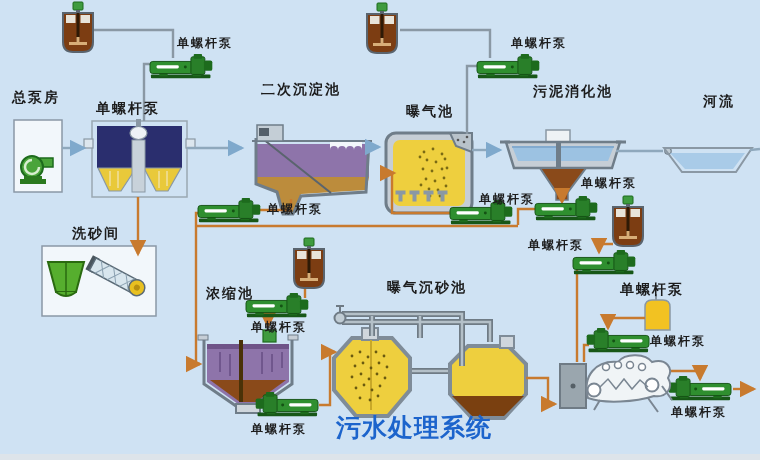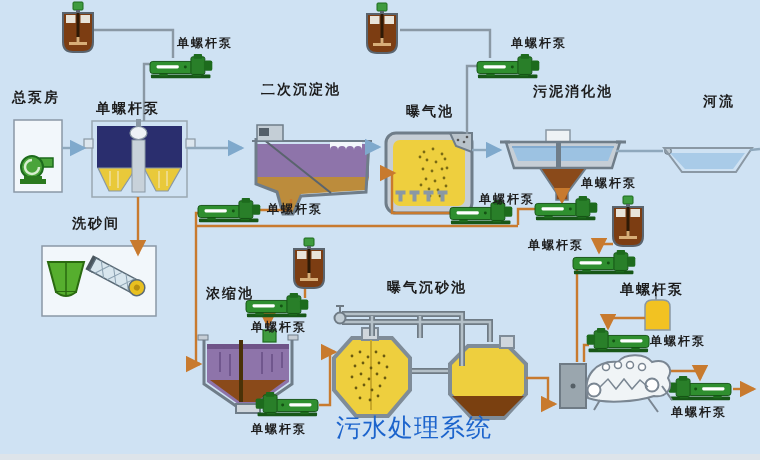--- a/index.html
+++ b/index.html
@@ -2,21 +2,21 @@
 <html><head>
 <meta charset="utf-8">
 <style>
   html,body{margin:0;padding:0;}
   .canvas{position:relative;width:760px;height:460px;background:#cfe2f3;overflow:hidden;
           font-family:"Liberation Sans",sans-serif;}
   .diagram-svg{position:absolute;left:0;top:0;}
   .lbl{position:absolute;font-weight:bold;font-size:12px;line-height:1.1;
        letter-spacing:2px;color:#1c1c1c;white-space:nowrap;}
   .lbl-lg{font-size:14px;}
-  .title{position:absolute;left:336px;top:411px;font-weight:normal;font-size:25px;
+  .title{position:absolute;left:336px;top:411px;font-weight:bold;font-size:25px;
          letter-spacing:1px;color:#1c64cc;white-space:nowrap;}
   .bottom-strip{position:absolute;left:0;top:454px;width:760px;height:6px;background:#dde4ea;}
 </style>
 </head>
 <body>
 
 <div class="canvas">
 <svg class="diagram-svg" width="760" height="460" viewBox="0 0 760 460">
   <defs>
     <marker id="aO" markerWidth="8" markerHeight="8" refX="6" refY="3.5" orient="auto">
@@ -301,21 +301,21 @@
     <path d="M648,398 L658,412 M600,400 L594,410 M662,386 L672,400" stroke="#7a8692" stroke-width="2" fill="none"></path>
   </g>
 </svg>
 
 <div class="lbl lbl-lg" style="left:12px;top:90px">总泵房</div>
 <div class="lbl lbl-lg" style="left:96px;top:101px">单螺杆泵</div>
 <div class="lbl lbl-lg" style="left:261px;top:82px">二次沉淀池</div>
 <div class="lbl lbl-lg" style="left:406px;top:104px">曝气池</div>
 <div class="lbl lbl-lg" style="left:533px;top:84px">污泥消化池</div>
 <div class="lbl lbl-lg" style="left:703px;top:94px">河流</div>
-<div class="lbl lbl-lg" style="left:72px;top:216px">洗砂间</div>
+<div class="lbl lbl-lg" style="left:72px;top:226px">洗砂间</div>
 <div class="lbl lbl-lg" style="left:206px;top:286px">浓缩池</div>
 <div class="lbl lbl-lg" style="left:387px;top:280px">曝气沉砂池</div>
 <div class="lbl lbl-lg" style="left:620px;top:282px">单螺杆泵</div>
 
 <div class="lbl" style="left:177px;top:37px">单螺杆泵</div>
 <div class="lbl" style="left:511px;top:37px">单螺杆泵</div>
 <div class="lbl" style="left:267px;top:203px">单螺杆泵</div>
 <div class="lbl" style="left:479px;top:193px">单螺杆泵</div>
 <div class="lbl" style="left:581px;top:177px">单螺杆泵</div>
 <div class="lbl" style="left:528px;top:239px">单螺杆泵</div>

